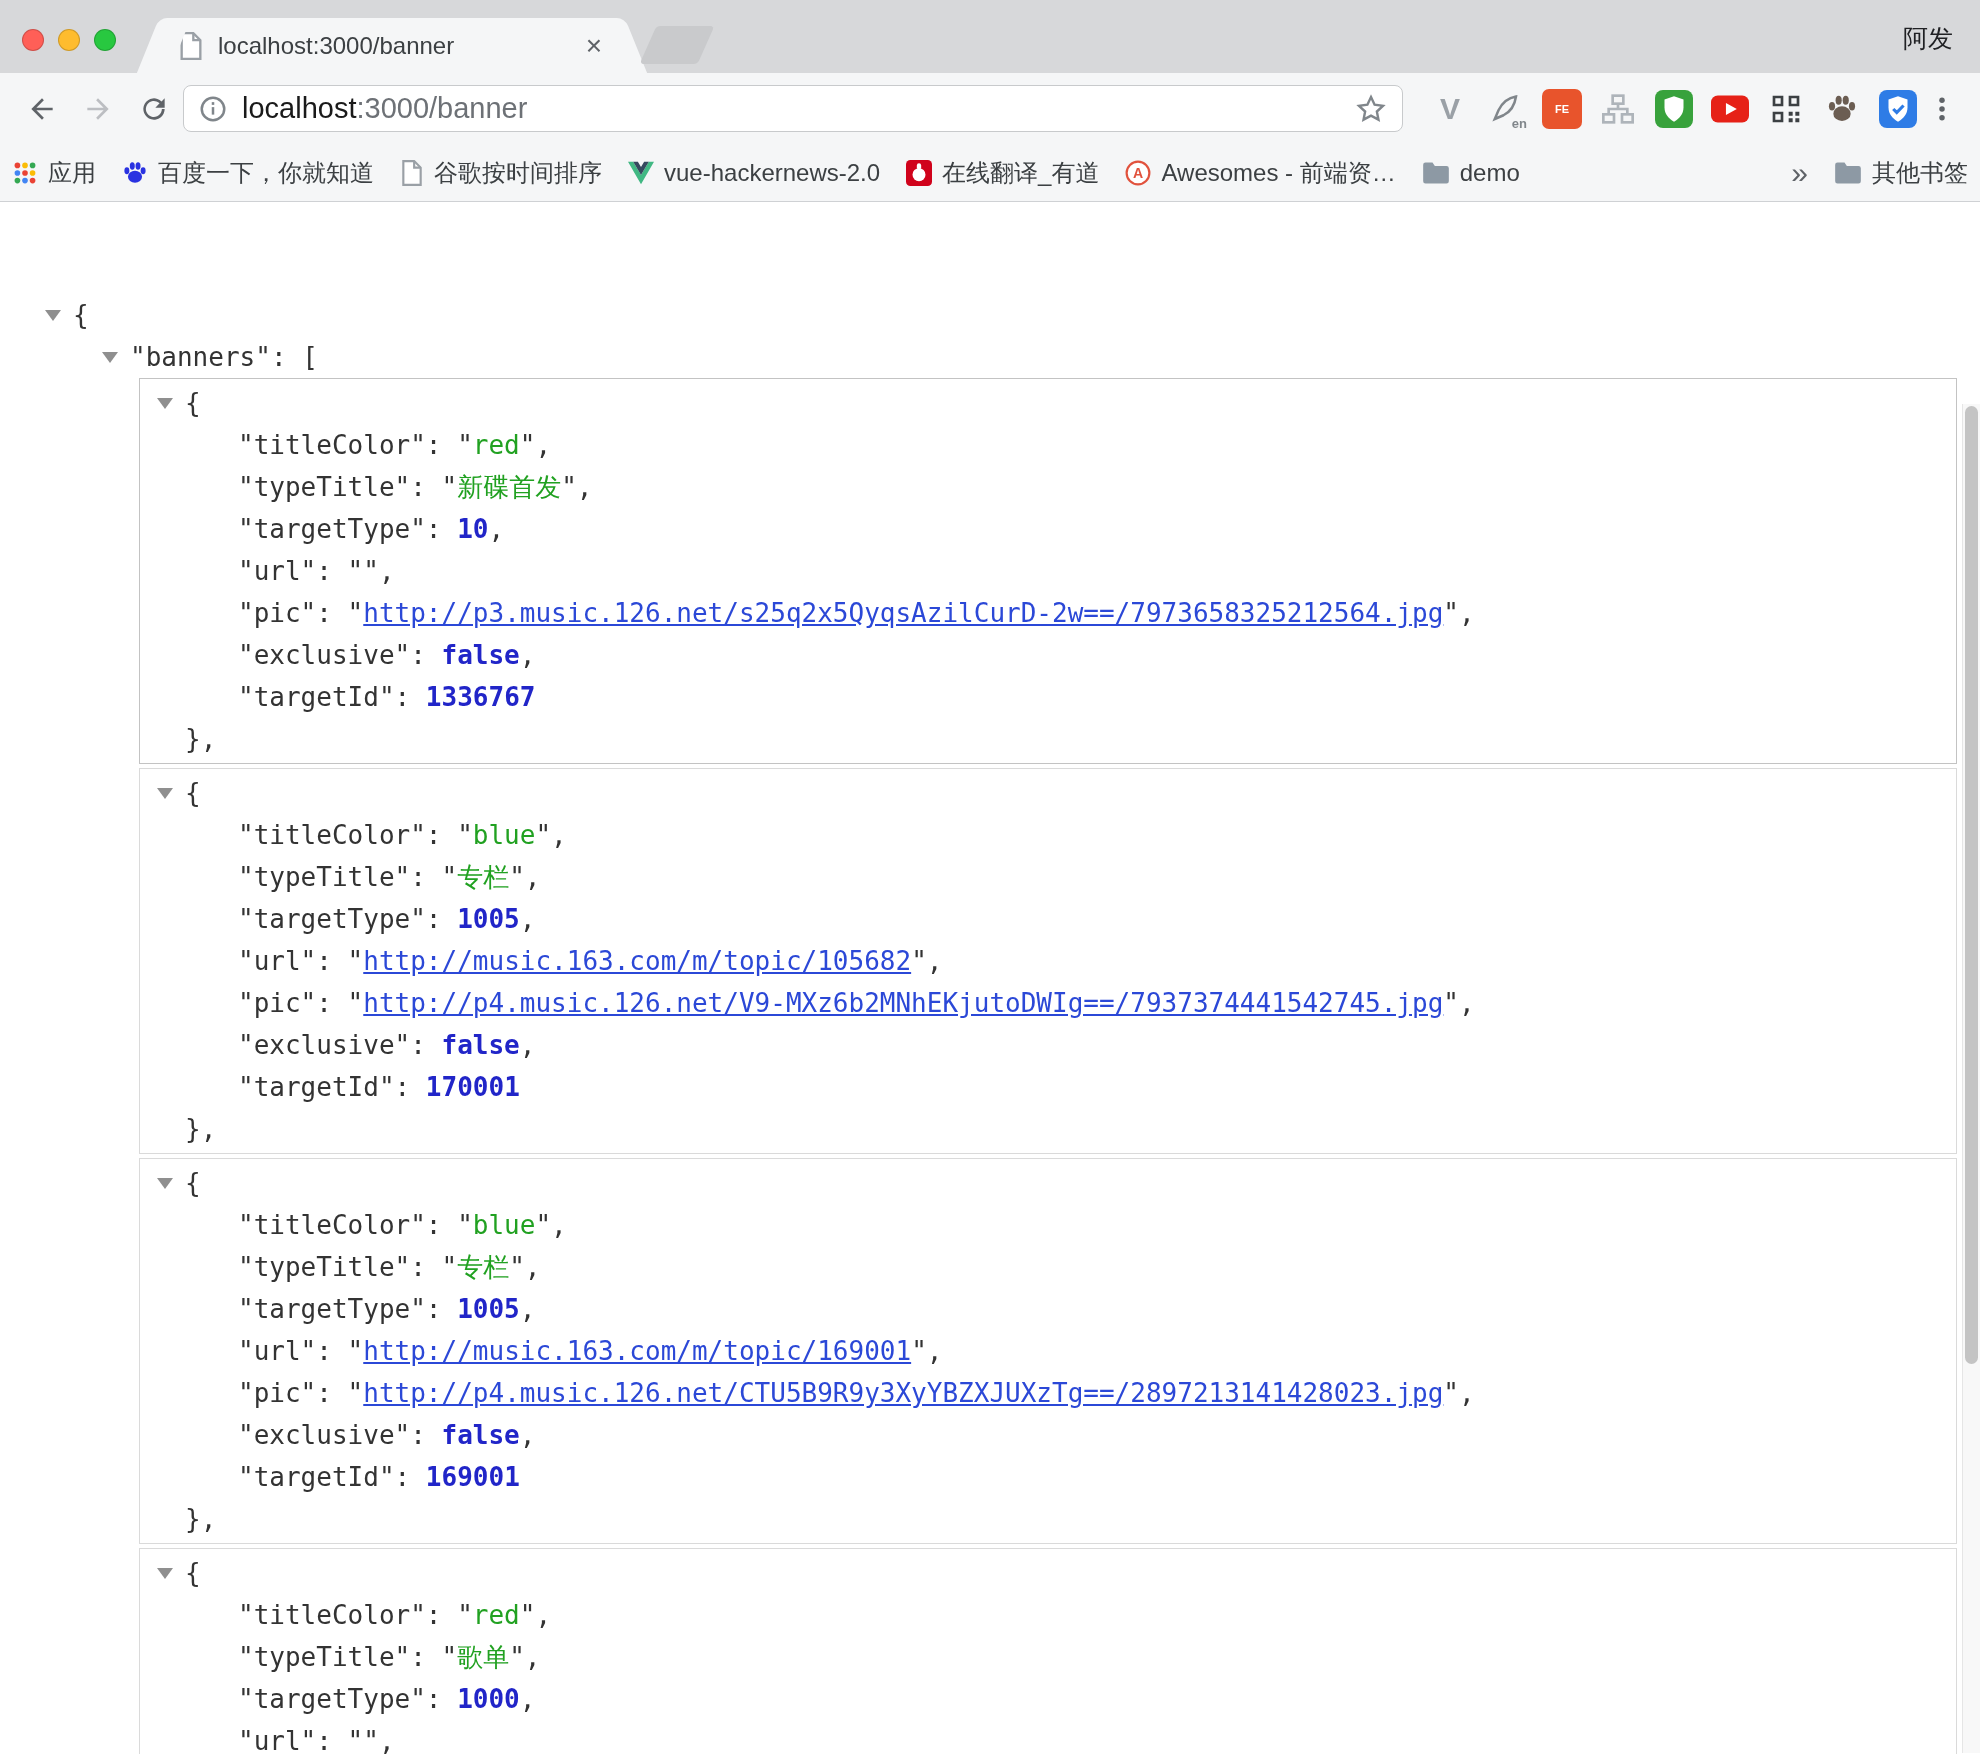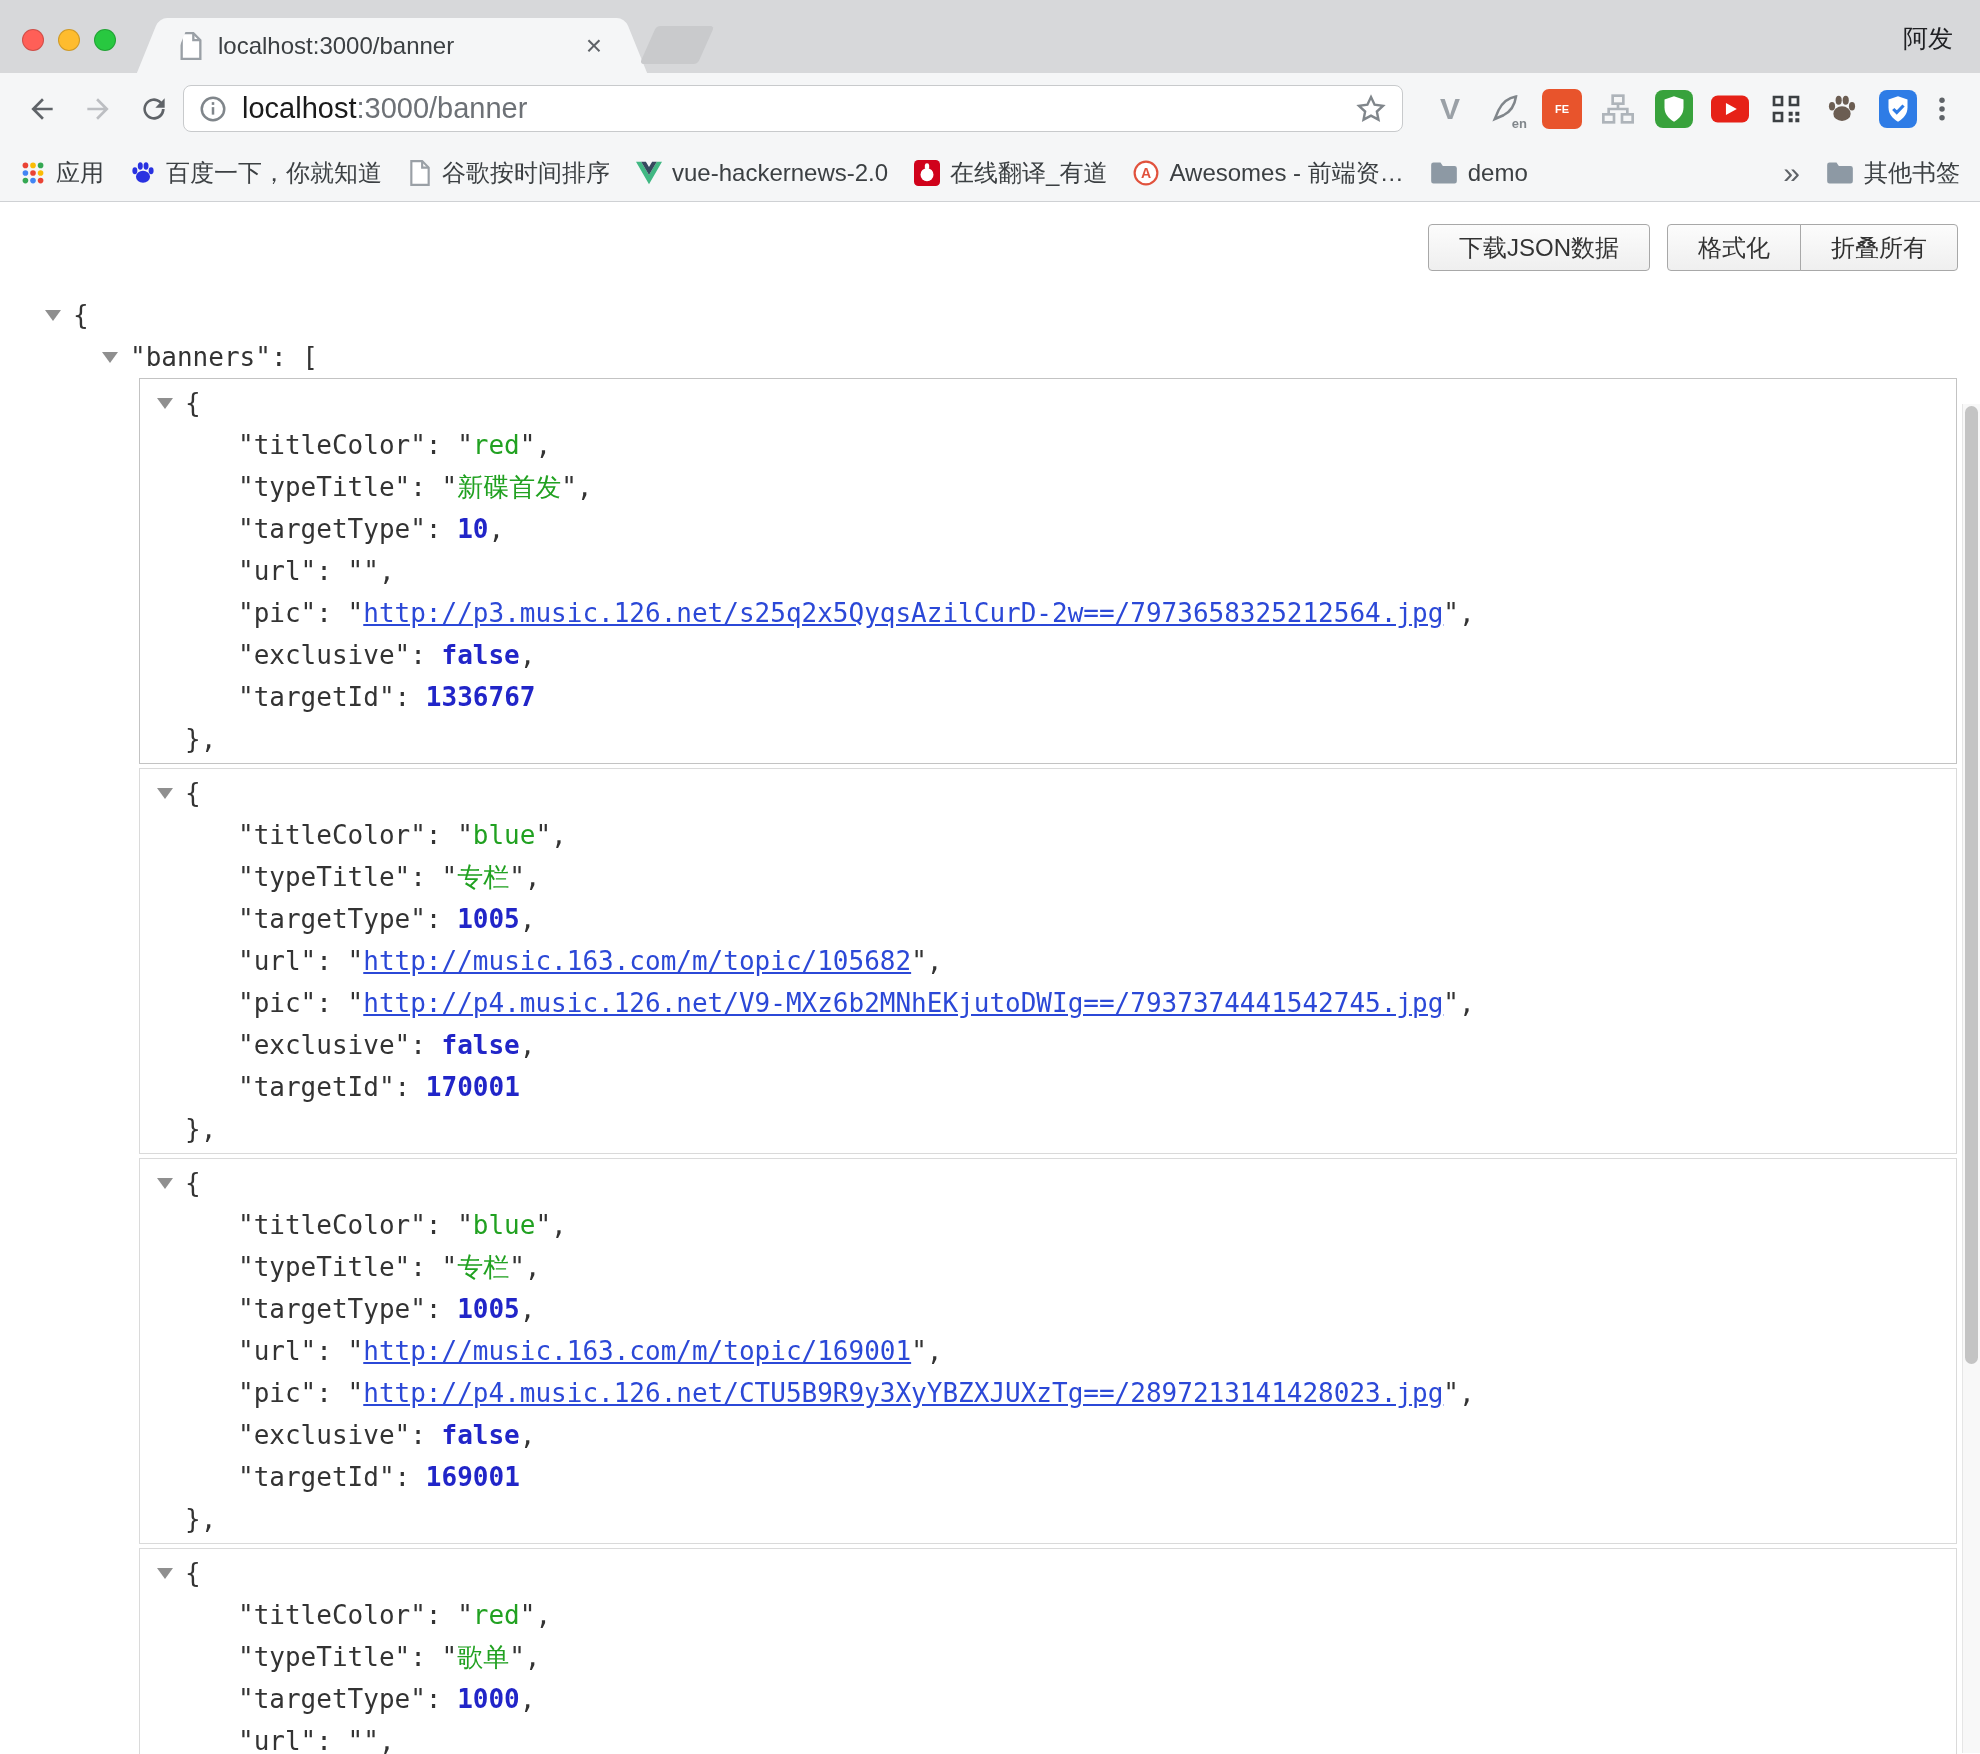--- a/index.html
+++ b/index.html
@@ -33,21 +33,21 @@
   .omni-host{color:#1a1a1a;}
   .omni-rest{color:#6d7176;}
   .omni-star{width:34px;height:34px;display:flex;align-items:center;justify-content:center;}
   .ext-row{position:absolute;left:1422px;top:0;height:72px;display:flex;align-items:center;}
   .ext-icon{width:40px;height:40px;margin:0 8px;display:flex;align-items:center;justify-content:center;position:relative;border-radius:7px;font-weight:bold;box-sizing:border-box;}
   .ext-plain-gray{color:#9aa0a6;font-size:30px;}
   .ext-square-orange{background:#e8542c;color:#fff;font-size:11px;}
   .ext-pen-glyph{position:absolute;right:-1px;bottom:-2px;font-size:13px;color:#80868b;font-weight:bold;}
   .menu-dots{position:absolute;right:16px;top:0;height:72px;display:flex;align-items:center;justify-content:center;width:44px;}
   
-  .bookmarks{height:57px;background:#f5f6f7;border-bottom:1px solid #cfd1d4;display:flex;align-items:center;padding:0 20px;box-sizing:border-box;}
+  .bookmarks{height:57px;background:#f5f6f7;border-bottom:1px solid #cfd1d4;display:flex;align-items:center;padding:0 12px;box-sizing:border-box;}
   .bm-item{display:flex;align-items:center;margin-right:26px;white-space:nowrap;}
   .bm-icon{display:flex;align-items:center;margin-right:10px;}
   .bm-label{font-size:24px;color:#3c4043;}
   .bm-overflow{margin-left:auto;font-size:30px;color:#5f6368;padding:0 16px;}
   .bm-other{display:flex;align-items:center;margin-left:10px;white-space:nowrap;}
   
   .page{position:relative;height:1551px;background:#fff;}
   .page-buttons{position:absolute;top:22px;right:22px;display:flex;align-items:center;}
   .btn{height:47px;padding:0 30px;font-family:"Liberation Sans",sans-serif;font-size:24px;color:#333;
        border:1px solid #a8a8a8;border-radius:4px;background:linear-gradient(#fcfcfc,#efefef);cursor:default;}
@@ -267,27 +267,20 @@
     <span class="bm-icon">
       <svg width="28" height="24" viewBox="0 0 24 20">
           <path d="M1 3a2 2 0 0 1 2-2h6l2 3h10a2 2 0 0 1 2 2v11a2 2 0 0 1-2 2H3a2 2 0 0 1-2-2z" fill="#8d99a4"></path>
         </svg>
     </span>
     <span class="bm-label">其他书签</span>
   </div>
 </div>
 
 <div class="page">
-  <div class="page-buttons">
-    <button class="btn btn-download">下载JSON数据</button>
-    <div class="btn-group">
-      <button class="btn">格式化</button>
-      <button class="btn">折叠所有</button>
-    </div>
-  </div>
   <div class="json-tree" id="json-tree">
       <div class="j-line" style="padding-left: 73px;"><span class="tri" style="left: 45px;"></span><span>{</span></div>
       <div class="j-line" style="padding-left: 130px;"><span class="tri" style="left: 102px;"></span><span class="j-key">"banners"</span><span>: [</span></div>
       <div class="j-box first">
         <div class="j-line" style="padding-left: 45px;"><span class="tri" style="left: 17px;"></span><span>{</span></div>
         <div class="j-line" style="padding-left: 98px;"><span class="j-key">"titleColor"</span><span>: </span><span>"<span class="j-str">red</span>"</span><span>,</span></div>
         <div class="j-line" style="padding-left: 98px;"><span class="j-key">"typeTitle"</span><span>: </span><span>"<span class="j-str">新碟首发</span>"</span><span>,</span></div>
         <div class="j-line" style="padding-left: 98px;"><span class="j-key">"targetType"</span><span>: </span><span class="j-num">10</span><span>,</span></div>
         <div class="j-line" style="padding-left: 98px;"><span class="j-key">"url"</span><span>: </span><span>"<span class="j-str"></span>"</span><span>,</span></div>
         <div class="j-line" style="padding-left: 98px;"><span class="j-key">"pic"</span><span>: </span><span>"<a class="j-link">http://p3.music.126.net/s25q2x5QyqsAzilCurD-2w==/7973658325212564.jpg</a>"</span><span>,</span></div>

